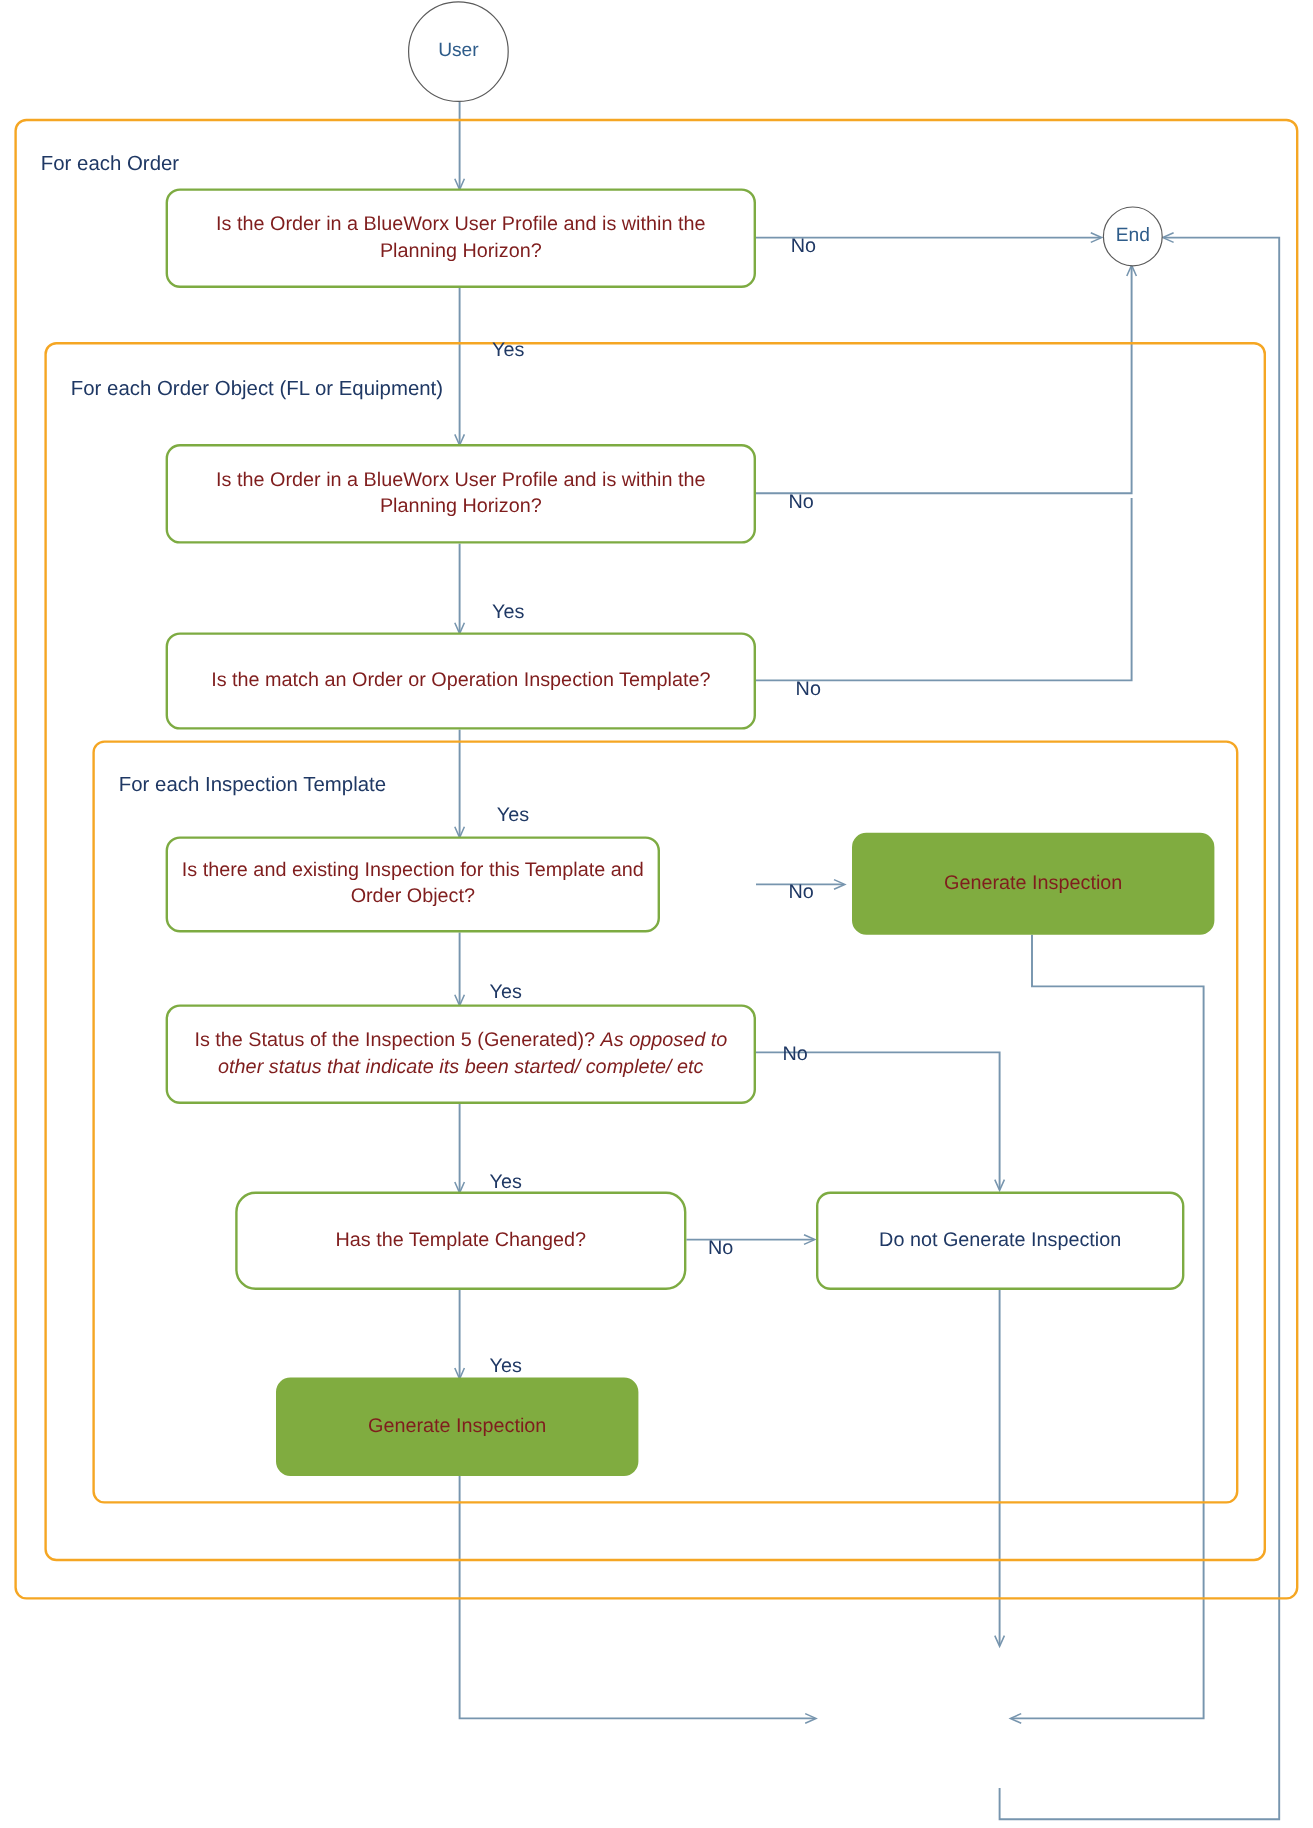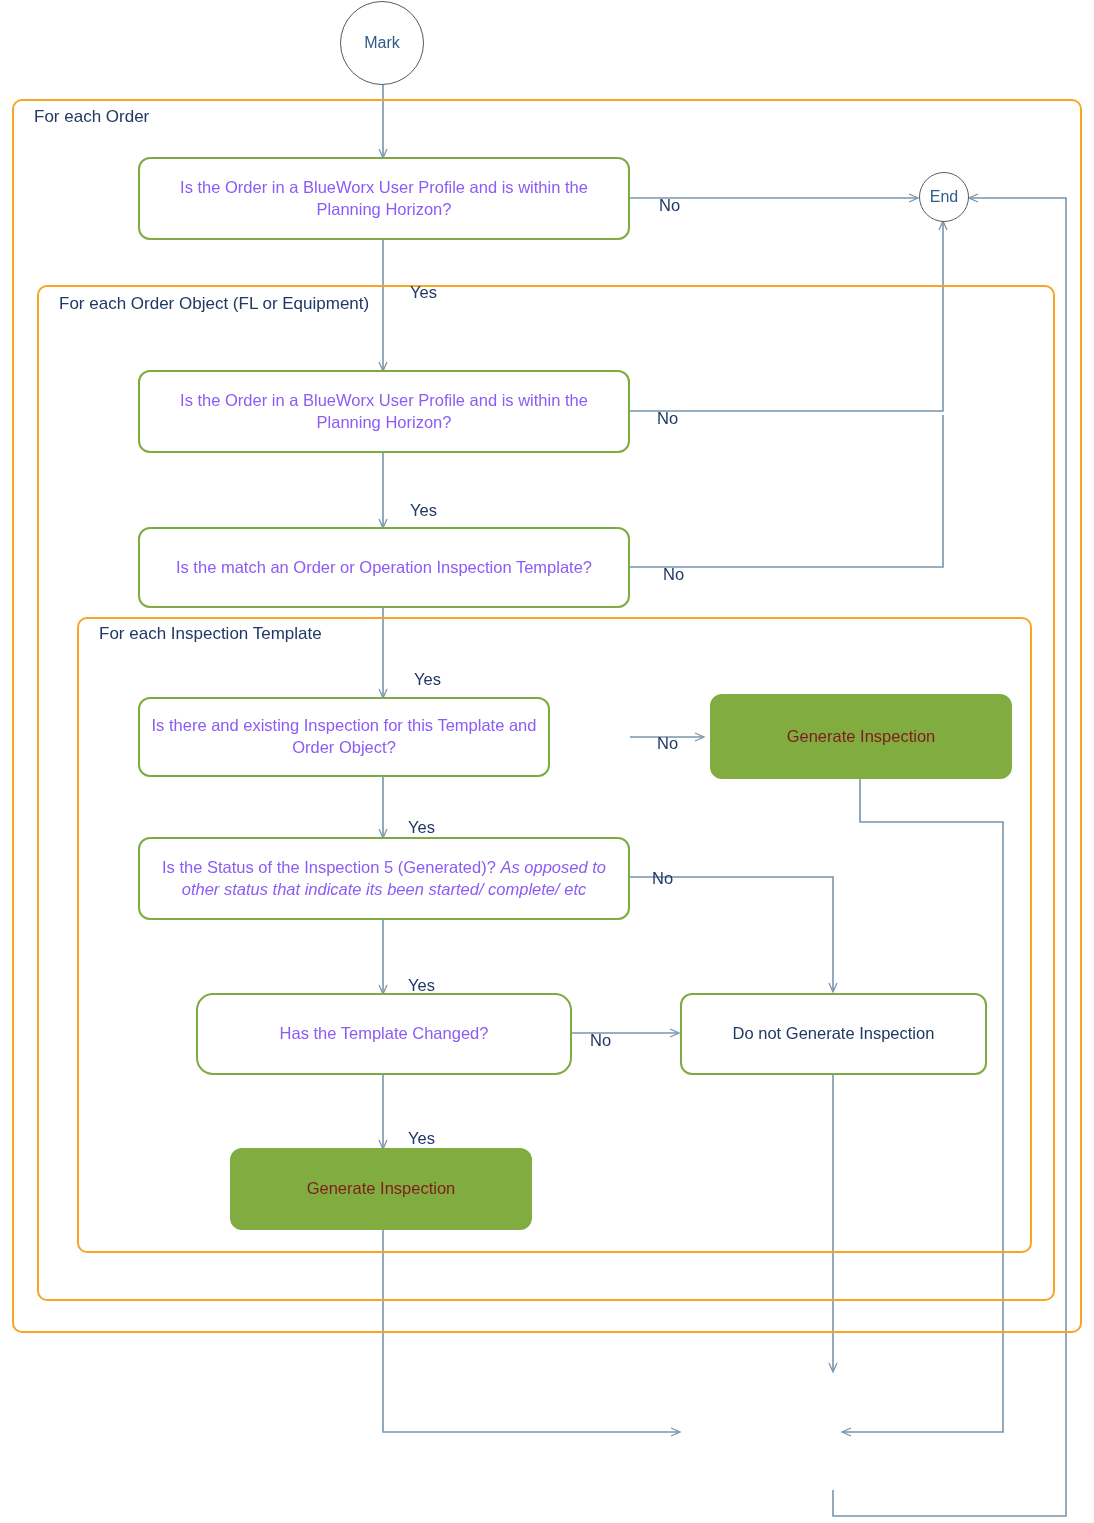--- a/index.html
+++ b/index.html
@@ -3,25 +3,25 @@
 <meta charset="utf-8">
 <title>Inspection Generation Flowchart</title>
 <style>
   html,body{margin:0;padding:0;background:#ffffff;}
   body{font-family:"Liberation Sans","DejaVu Sans",sans-serif;}
   #canvas{position:relative;width:1094px;height:1523px;background:#fff;overflow:hidden;}
   svg.edges{position:absolute;left:0;top:0;width:1094px;height:1523px;pointer-events:none;}
 
   
   .group{position:absolute;border:2px solid #F5A623;border-radius:10px;background:transparent;box-sizing:border-box;}
-  .group-label{position:absolute;font-size:17px;color:#1F3864;white-space:nowrap;background:#fff;padding:0 4px;}
+  .group-label{position:absolute;font-size:17px;color:#1F3864;white-space:nowrap;background:#fff;padding:0 4px;margin-top:20px;}
 
   
   .node{position:absolute;box-sizing:border-box;display:flex;align-items:center;justify-content:center;text-align:center;border-radius:12px;}
-  .decision{background:#ffffff;border:2px solid #7DAB42;color:#8b5cf6;font-size:16.5px;line-height:1.32;padding:6px 10px;}
+  .decision{background:#ffffff;border:2px solid #7DAB42;color:#7f1d1d;font-size:16.5px;line-height:1.32;padding:6px 10px;}
   .action{background:#80AC40;border:2px solid #80AC40;color:#7f1d1d;font-size:16.5px;line-height:1.32;padding:6px 10px;}
   .action-white{background:#ffffff;border:2px solid #7DAB42;color:#1F3864;font-size:16.5px;line-height:1.32;padding:6px 0;}
 
   .terminator{position:absolute;box-sizing:border-box;border:1.4px solid #5A5A5A;border-radius:50%;background:#ffffff;
               display:flex;align-items:center;justify-content:center;color:#2E5C8A;font-size:16px;}
 
   .edge-label{position:absolute;font-size:16.5px;color:#1F3864;white-space:nowrap;margin-top:31px;}
   em.note{text-align:center;}
 </style>
 </head>
@@ -76,21 +76,21 @@
   <div class="group" style="left:12px;top:99px;width:1070px;height:1234px;"></div>
   <span class="group-label" style="left:30px;top:107px;">For each Order</span>
 
   <div class="group" style="left:37px;top:285px;width:1018px;height:1016px;"></div>
   <span class="group-label" style="left:55px;top:294px;">For each Order Object (FL or Equipment)</span>
 
   <div class="group" style="left:77px;top:617px;width:955px;height:636px;"></div>
   <span class="group-label" style="left:95px;top:624px;">For each Inspection Template</span>
 
   <div class="terminator" style="left:340px;top:1px;width:84px;height:84px;">
-    <span>Mark</span>
+    <span>User</span>
   </div>
   <div class="terminator" style="left:919px;top:172px;width:50px;height:50px;">
     <span>End</span>
   </div>
 
   <div class="node decision" style="left:138px;top:157px;width:492px;height:83px;">
     <span>Is the Order in a BlueWorx User Profile and is within the Planning Horizon?</span>
   </div>
 
   <div class="node decision" style="left:138px;top:370px;width:492px;height:83px;">

